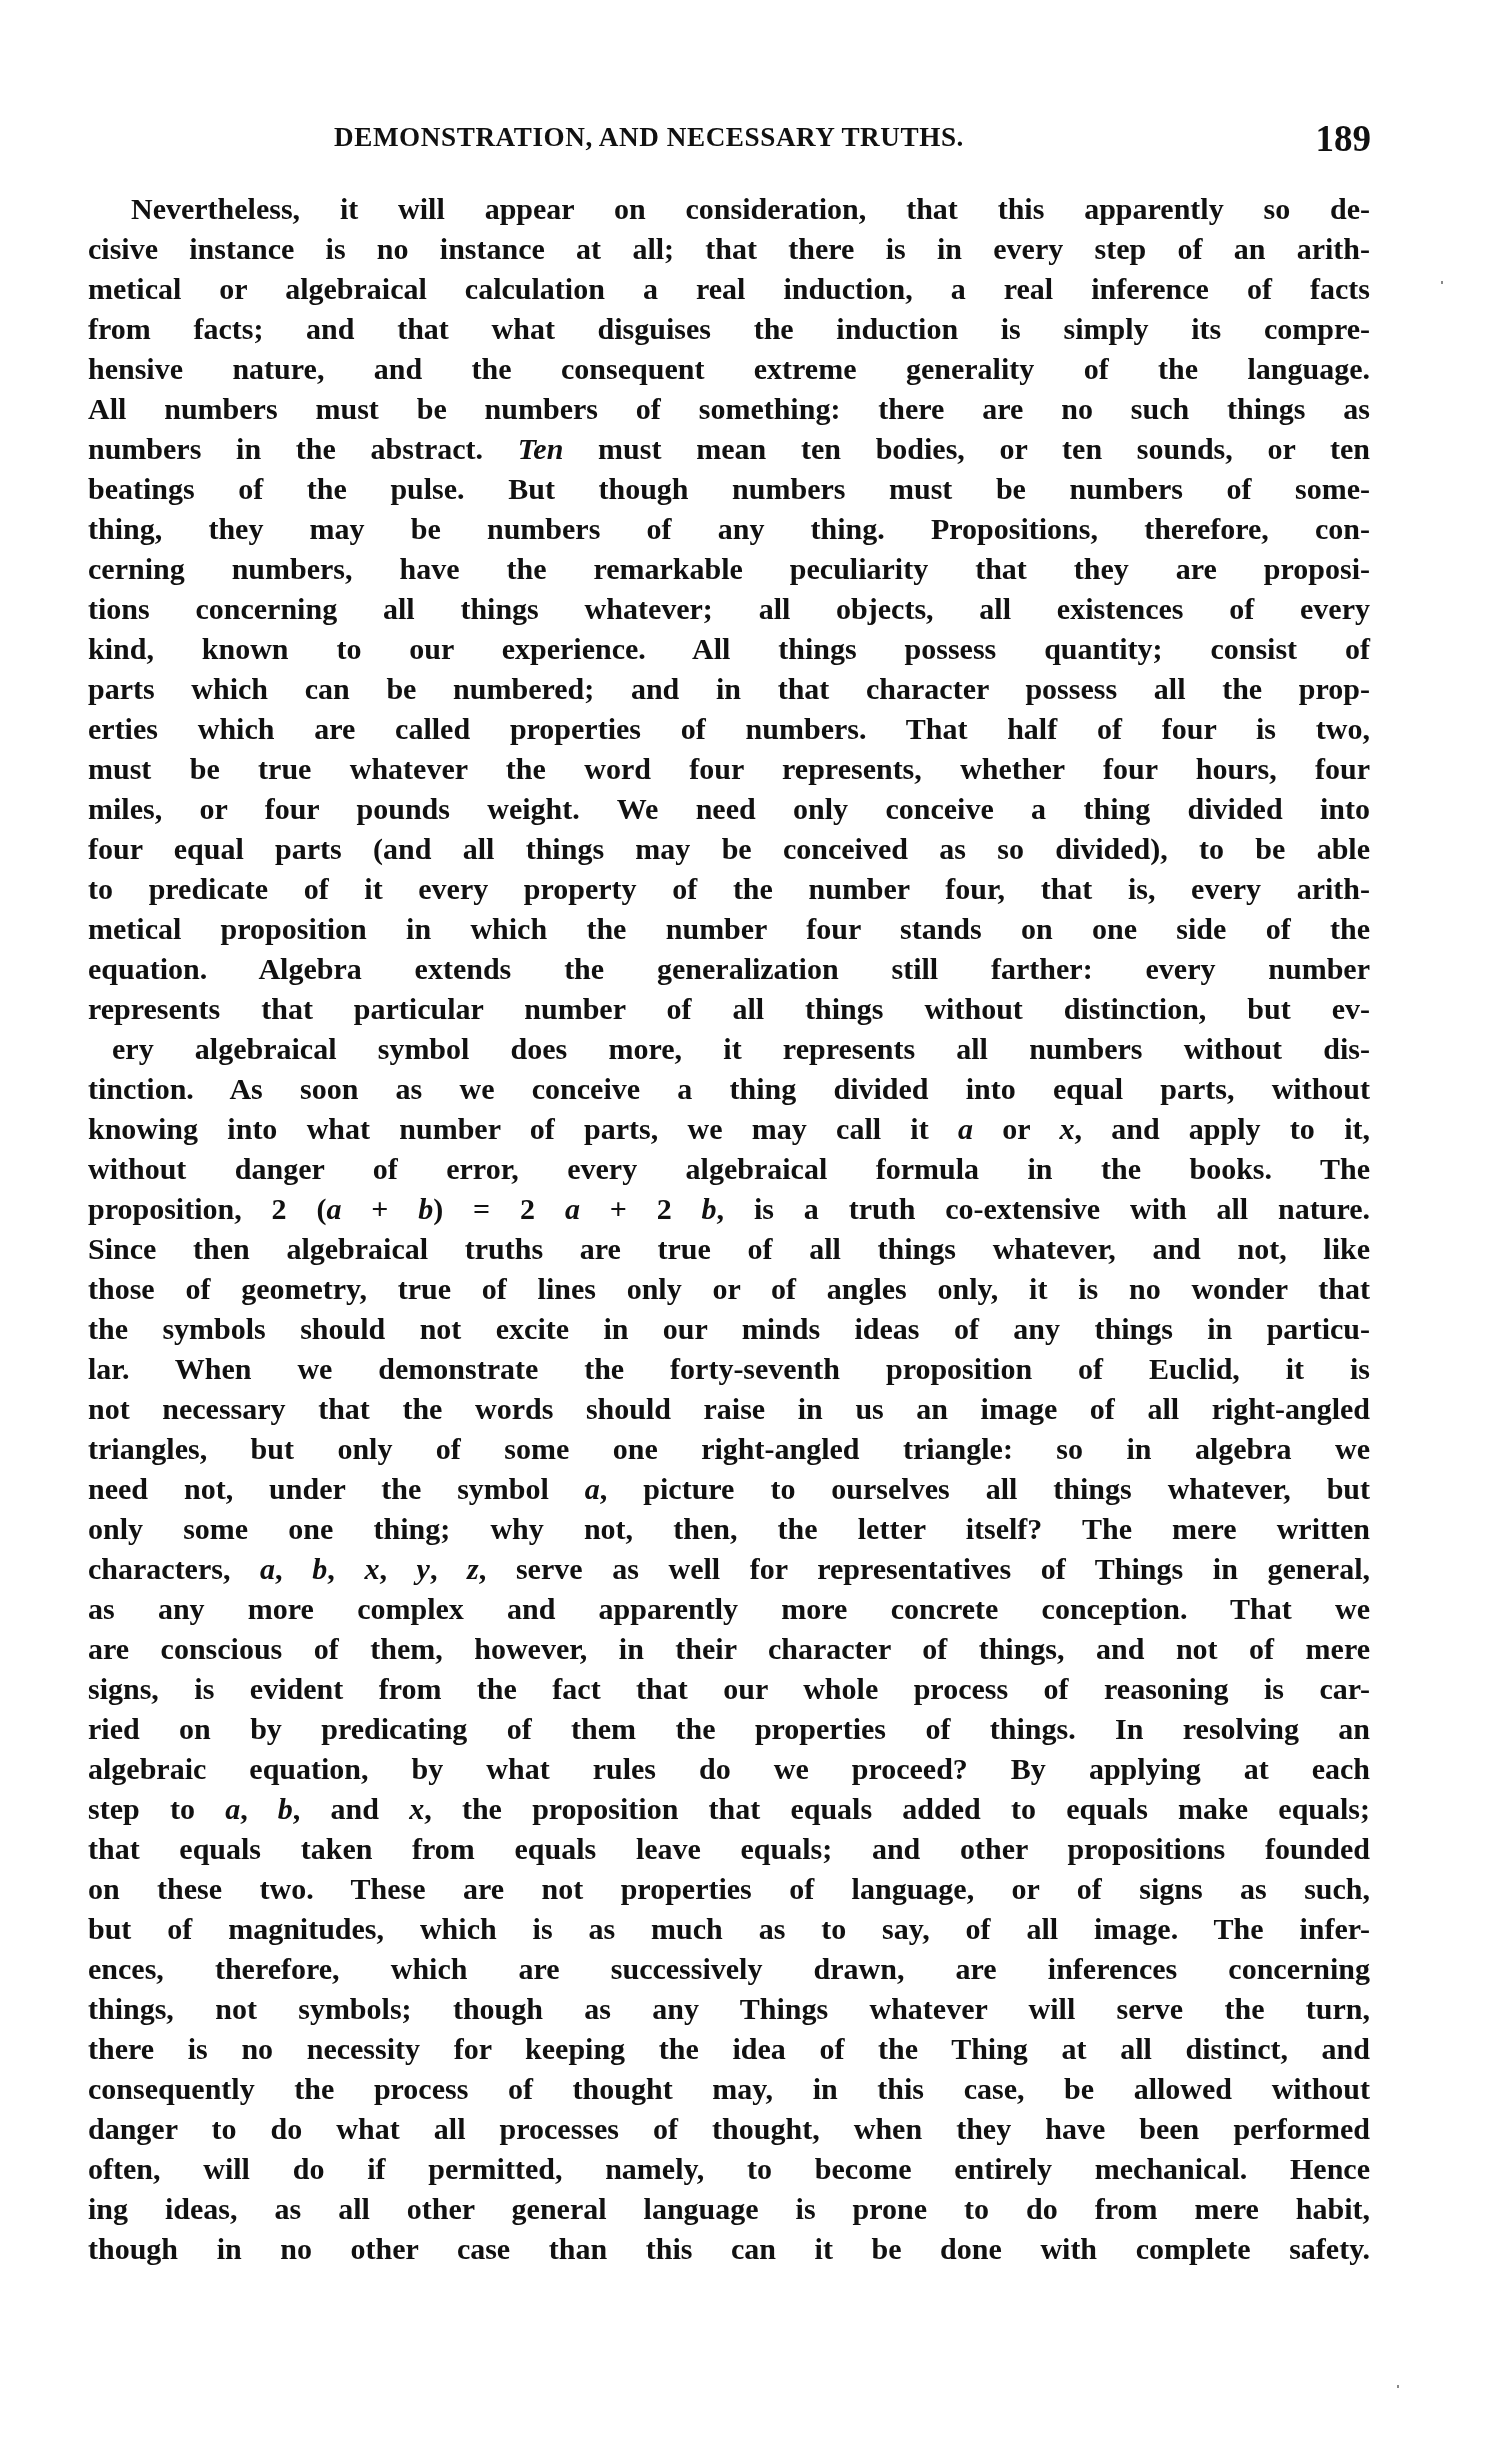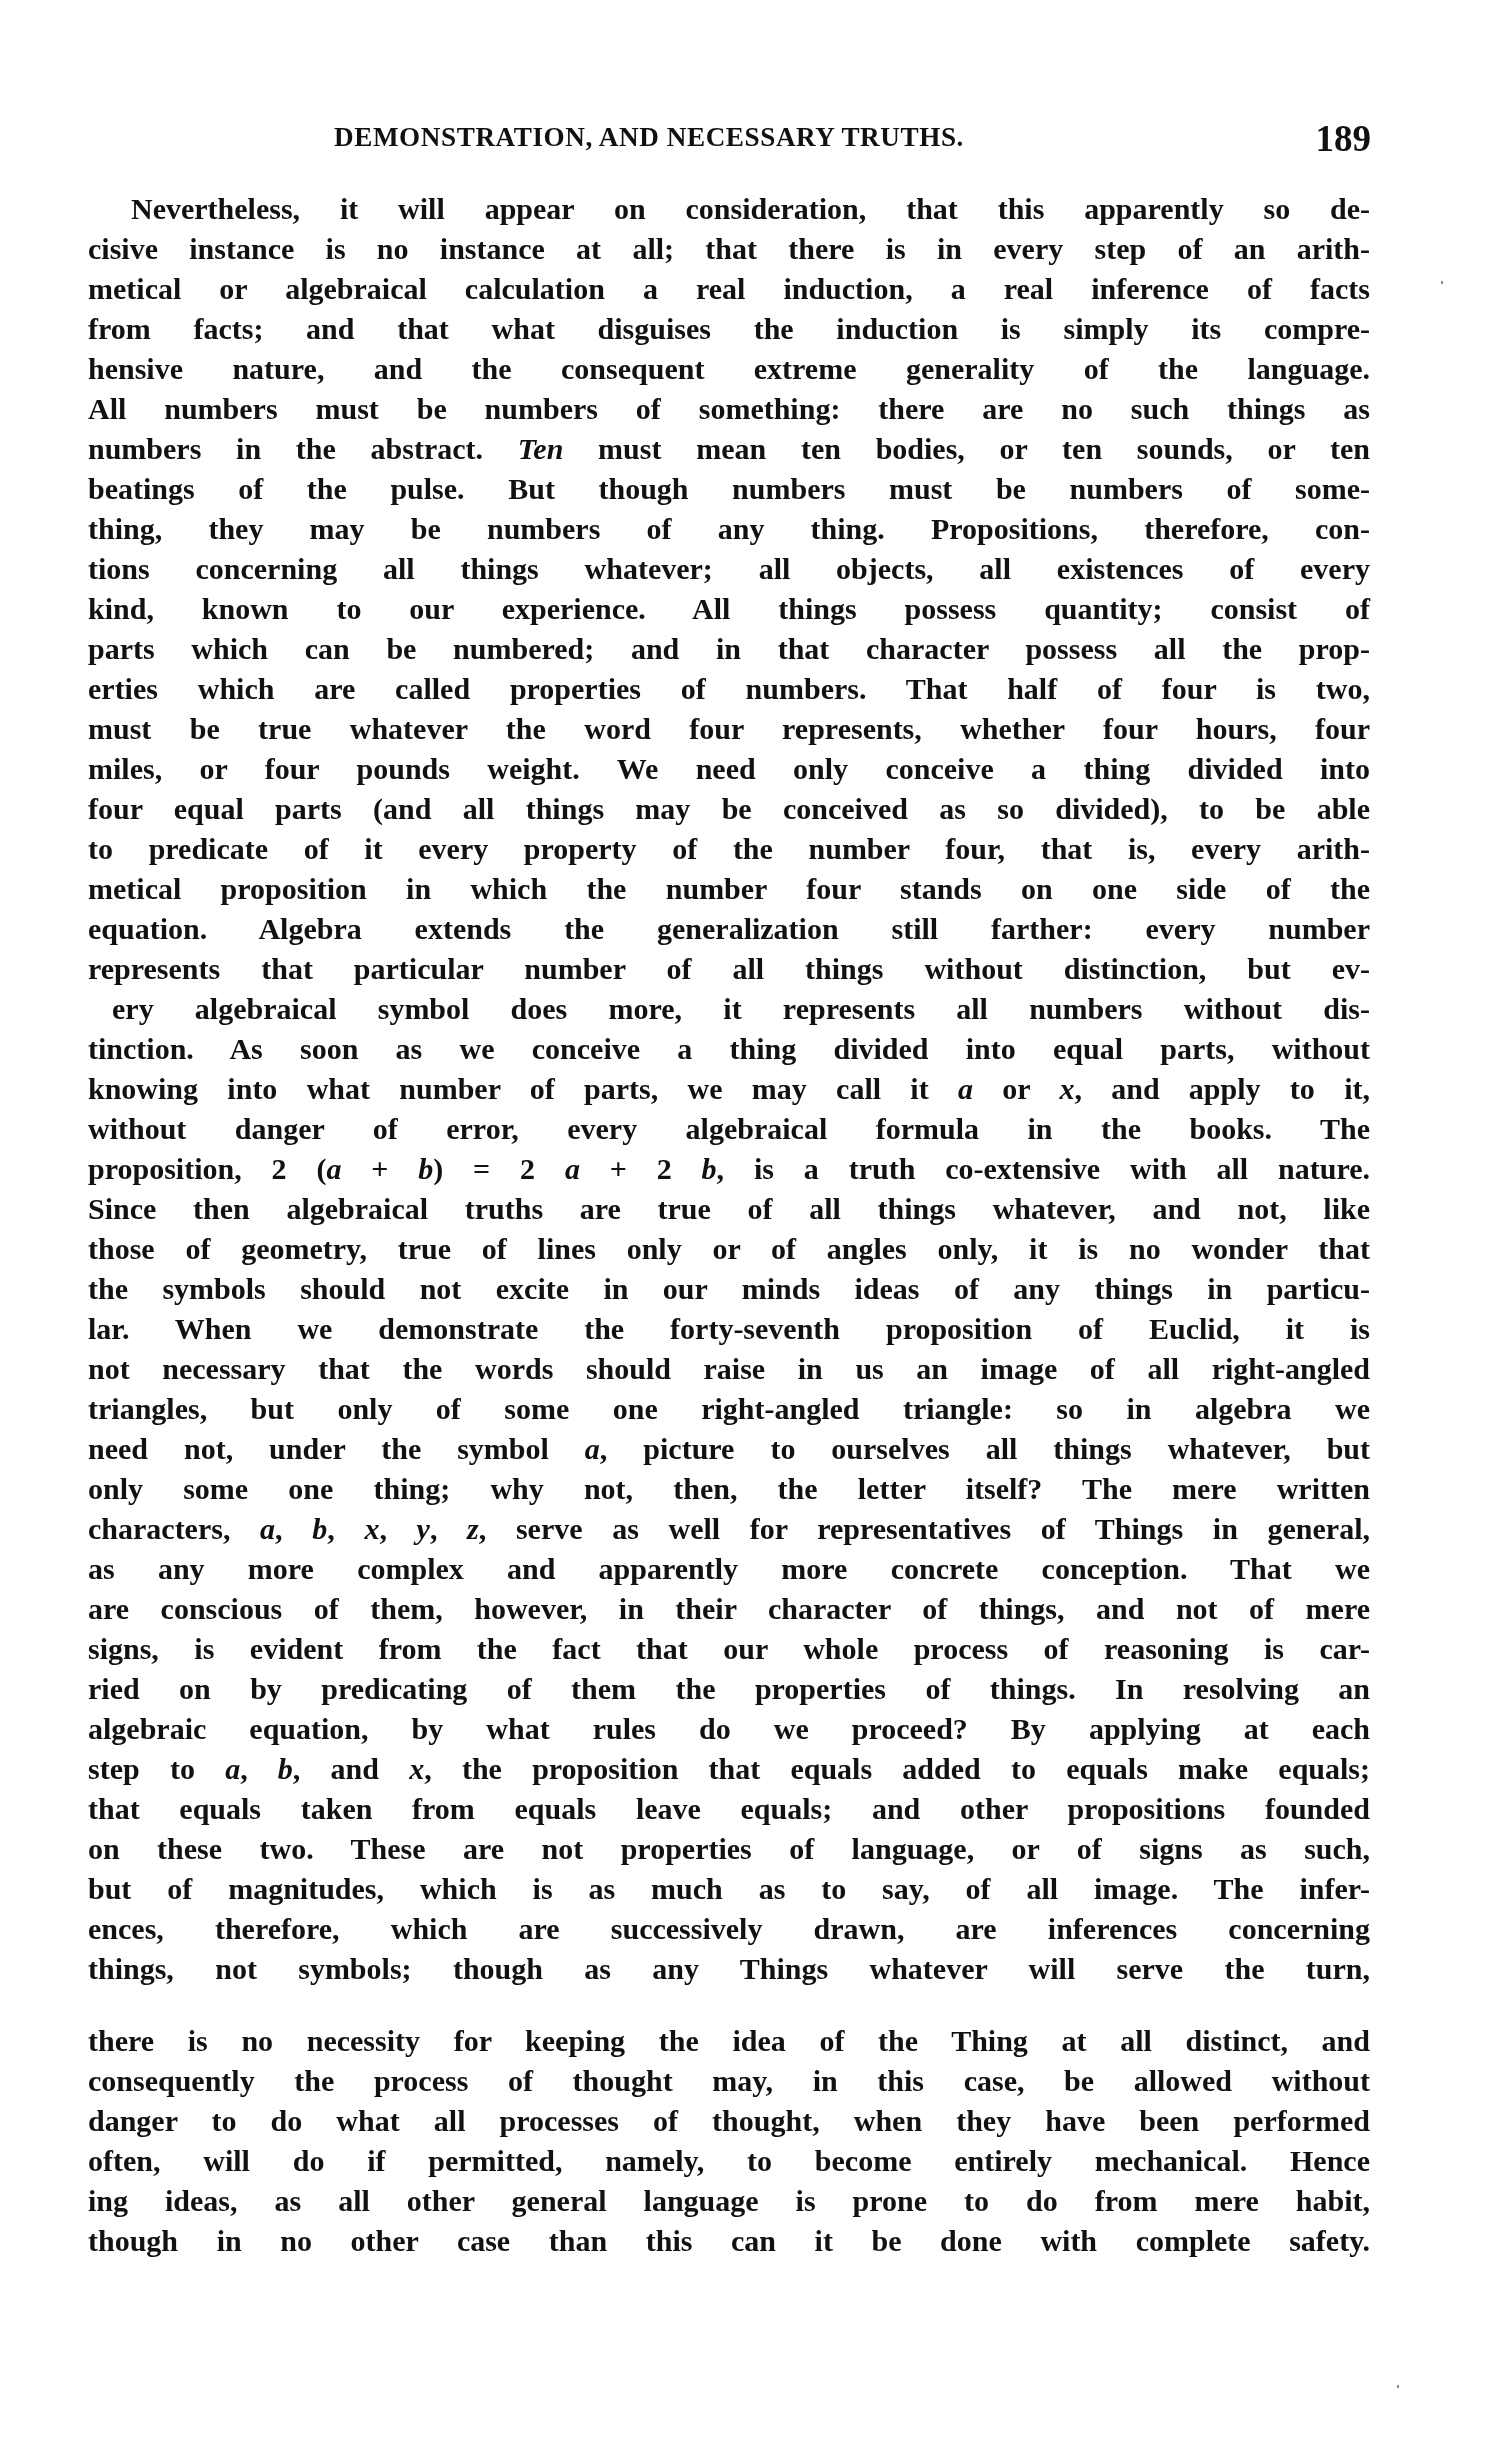--- a/index.html
+++ b/index.html
@@ -88,20 +88,21 @@
   <div class="body-text" id="body-text">
       <div class="line indent" style="white-space: nowrap; display: block; word-spacing: -1px;"><span class="seg">Nevertheless, it will appear on consideration, that this apparently so de-</span></div>
       <div class="line" style="white-space: nowrap; display: block; word-spacing: -1px;"><span class="seg">cisive instance is no instance at all; that there is in every step of an arith-</span></div>
       <div class="line" style="white-space: nowrap; display: block; word-spacing: -1px;"><span class="seg">metical or algebraical calculation a real induction, a real inference of facts</span></div>
       <div class="line" style="white-space: nowrap; display: block; word-spacing: -1px;"><span class="seg">from facts; and that what disguises the induction is simply its compre-</span></div>
       <div class="line" style="white-space: nowrap; display: block; word-spacing: -1px;"><span class="seg">hensive nature, and the consequent extreme generality of the language.</span></div>
       <div class="line" style="white-space: nowrap; display: block; word-spacing: -1px;"><span class="seg">All numbers must be numbers of something: there are no such things as</span></div>
       <div class="line" style="white-space: nowrap; display: block; word-spacing: -1px;"><span class="seg">numbers in the abstract.  </span><span class="seg-italic">Ten</span><span class="seg"> must mean ten bodies, or ten sounds, or ten</span></div>
       <div class="line" style="white-space: nowrap; display: block; word-spacing: -1px;"><span class="seg">beatings of the pulse.  But though numbers must be numbers of some-</span></div>
       <div class="line" style="white-space: nowrap; display: block; word-spacing: -1px;"><span class="seg">thing, they may be numbers of any thing.  Propositions, therefore, con-</span></div>
+      <div class="line" style="white-space: nowrap; display: block; word-spacing: -1px;"><span class="seg">cerning numbers, have the remarkable peculiarity that they are proposi-</span></div>
       <div class="line" style="white-space: nowrap; display: block; word-spacing: -1px;"><span class="seg">tions concerning all things whatever; all objects, all existences of every</span></div>
       <div class="line" style="white-space: nowrap; display: block; word-spacing: -1px;"><span class="seg">kind, known to our experience.  All things possess quantity; consist of</span></div>
       <div class="line" style="white-space: nowrap; display: block; word-spacing: -1px;"><span class="seg">parts which can be numbered; and in that character possess all the prop-</span></div>
       <div class="line" style="white-space: nowrap; display: block; word-spacing: -1px;"><span class="seg">erties which are called properties of numbers.  That half of four is two,</span></div>
       <div class="line" style="white-space: nowrap; display: block; word-spacing: -1px;"><span class="seg">must be true whatever the word four represents, whether four hours, four</span></div>
       <div class="line" style="white-space: nowrap; display: block; word-spacing: -1px;"><span class="seg">miles, or four pounds weight.  We need only conceive a thing divided into</span></div>
       <div class="line" style="white-space: nowrap; display: block; word-spacing: -1px;"><span class="seg">four equal parts (and all things may be conceived as so divided), to be able</span></div>
       <div class="line" style="white-space: nowrap; display: block; word-spacing: -1px;"><span class="seg">to predicate of it every property of the number four, that is, every arith-</span></div>
       <div class="line" style="white-space: nowrap; display: block; word-spacing: -1px;"><span class="seg">metical proposition in which the number four stands on one side of the</span></div>
       <div class="line" style="white-space: nowrap; display: block; word-spacing: -1px;"><span class="seg">equation.  Algebra extends the generalization still farther: every number</span></div>
@@ -124,21 +125,21 @@
       <div class="line" style="white-space: nowrap; display: block; word-spacing: -1px;"><span class="seg">are conscious of them, however, in their character of things, and not of mere</span></div>
       <div class="line" style="white-space: nowrap; display: block; word-spacing: -1px;"><span class="seg">signs, is evident from the fact that our whole process of reasoning is car-</span></div>
       <div class="line" style="white-space: nowrap; display: block; word-spacing: -1px;"><span class="seg">ried on by predicating of them the properties of things.  In resolving an</span></div>
       <div class="line" style="white-space: nowrap; display: block; word-spacing: -1px;"><span class="seg">algebraic equation, by what rules do we proceed?  By applying at each</span></div>
       <div class="line" style="white-space: nowrap; display: block; word-spacing: -1px;"><span class="seg">step to </span><span class="seg-italic">a</span><span class="seg">, </span><span class="seg-italic">b</span><span class="seg">, and </span><span class="seg-italic">x</span><span class="seg">, the proposition that equals added to equals make equals;</span></div>
       <div class="line" style="white-space: nowrap; display: block; word-spacing: -1px;"><span class="seg">that equals taken from equals leave equals; and other propositions founded</span></div>
       <div class="line" style="white-space: nowrap; display: block; word-spacing: -1px;"><span class="seg">on these two.  These are not properties of language, or of signs as such,</span></div>
       <div class="line" style="white-space: nowrap; display: block; word-spacing: -1px;"><span class="seg">but of magnitudes, which is as much as to say, of all image.  The infer-</span></div>
       <div class="line" style="white-space: nowrap; display: block; word-spacing: -1px;"><span class="seg">ences, therefore, which are successively drawn, are inferences concerning</span></div>
       <div class="line" style="white-space: nowrap; display: block; word-spacing: -1px;"><span class="seg">things, not symbols; though as any Things whatever will serve the turn,</span></div>
-      <div class="line" style="white-space: nowrap; display: block; word-spacing: -1px; margin-top: 32px;"><span class="seg">there is no necessity for keeping the idea of the Thing at all distinct, and</span></div>
+      <div class="line" style="white-space: nowrap; display: block; word-spacing: -1px;"><span class="seg">there is no necessity for keeping the idea of the Thing at all distinct, and</span></div>
       <div class="line" style="white-space: nowrap; display: block; word-spacing: -1px;"><span class="seg">consequently the process of thought may, in this case, be allowed without</span></div>
       <div class="line" style="white-space: nowrap; display: block; word-spacing: -1px;"><span class="seg">danger to do what all processes of thought, when they have been performed</span></div>
       <div class="line" style="white-space: nowrap; display: block; word-spacing: -1px;"><span class="seg">often, will do if permitted, namely, to become entirely mechanical.  Hence</span></div>
       <div class="line" style="white-space: nowrap; display: block; word-spacing: -1px;"><span class="seg">ing ideas, as all other general language is prone to do from mere habit,</span></div>
       <div class="line" style="white-space: nowrap; display: block; word-spacing: -1px;"><span class="seg">though in no other case than this can it be done with complete safety.</span></div>
     </div>
 
   <div class="speck" style="left:1441px; top:281px;"></div>
   <div class="speck" style="left:1397px; top:2385px;"></div>
 </div>

